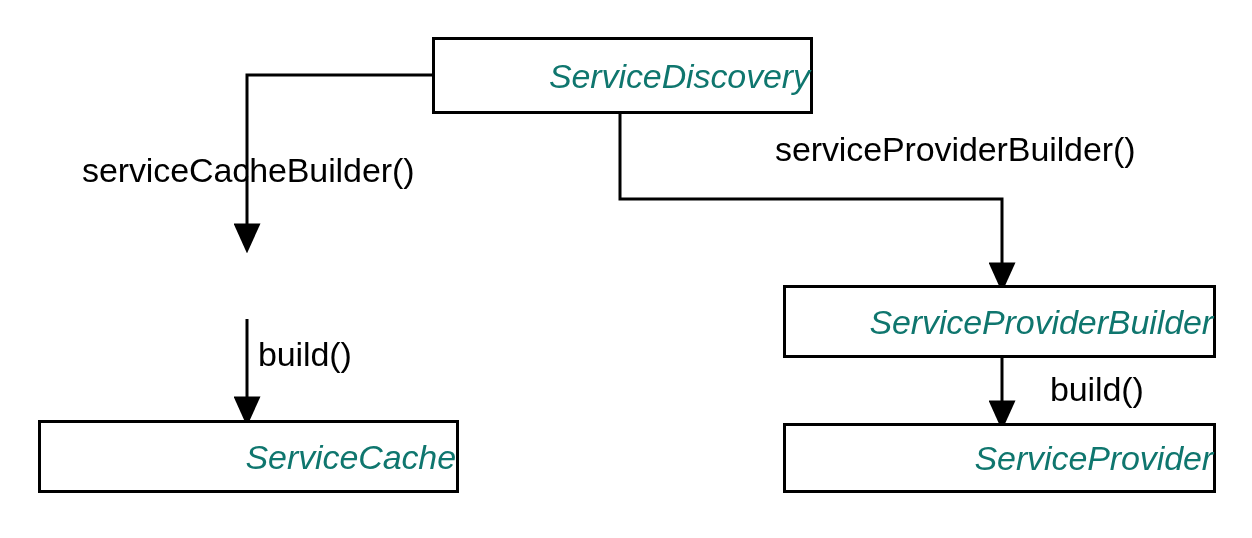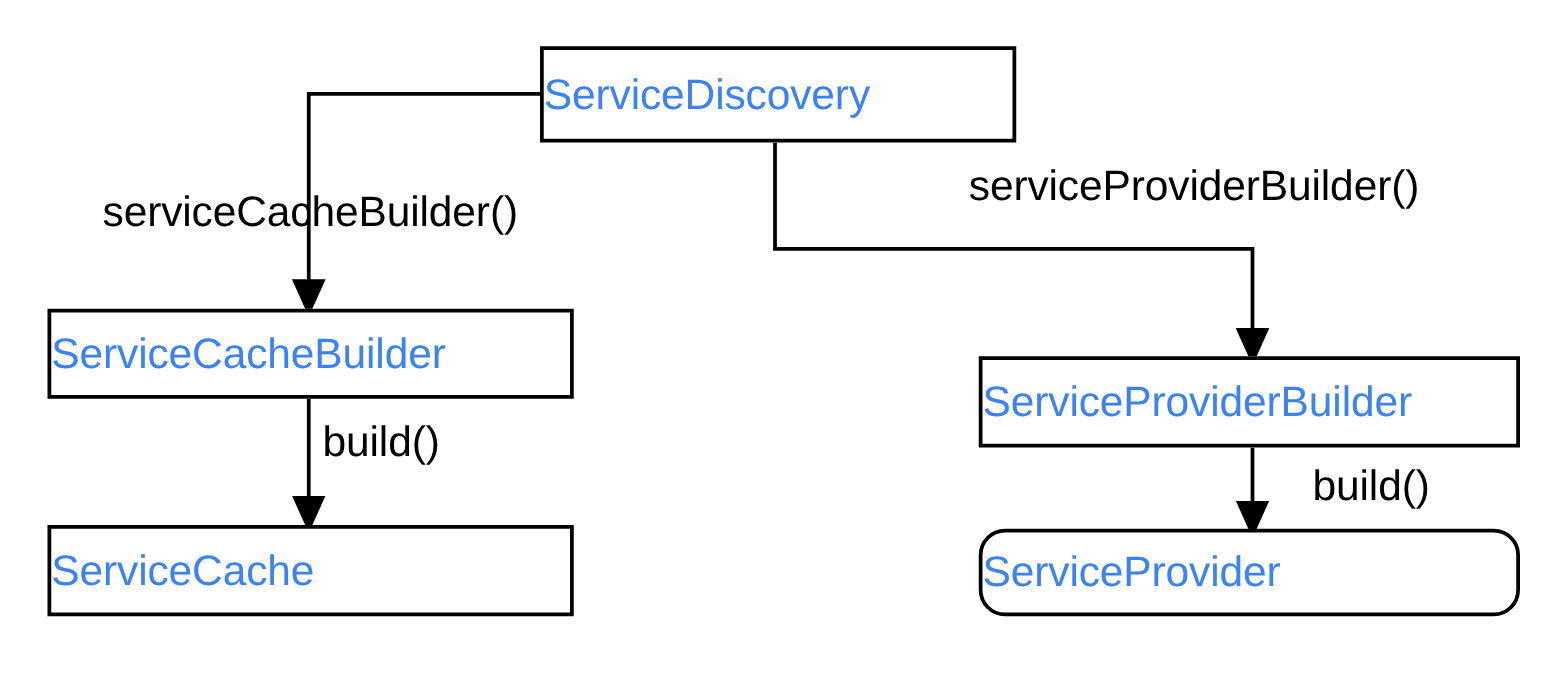--- a/index.html
+++ b/index.html
@@ -23,43 +23,44 @@
     width: 1252px;
     height: 538px;
   }
   .node {
     position: absolute;
     box-sizing: border-box;
     border: 3px solid #000000;
     background: #ffffff;
     display: flex;
     align-items: center;
-    justify-content: flex-start;
-    color: #3b82f6;
+    justify-content: flex-end;
+    color: #0f766e;
     line-height: 1;
     white-space: nowrap;
+    font-style: italic;
   }
   .node-label {
     font-size: 34px;
     letter-spacing: -0.1px;
   }
   .edge-label {
     position: absolute;
     color: #000000;
     font-size: 34px;
     line-height: 1;
     white-space: nowrap;
     letter-spacing: -0.1px;
   }
   
   #node-service-discovery     { left: 432px; top: 37px;  width: 381px; height: 77px; }
   #node-service-cache-builder { left: 38px;  top: 247px; width: 421px; height: 72px; }
   #node-service-cache         { left: 38px;  top: 420px; width: 421px; height: 73px; }
   #node-service-provider-builder { left: 783px; top: 285px; width: 433px; height: 73px; }
-  #node-service-provider      { left: 783px; top: 423px; width: 433px; height: 70px; border-radius: 21px; }
+  #node-service-provider      { left: 783px; top: 423px; width: 433px; height: 70px; }
   
   #label-service-cache-builder    { left: 38px;   top: 153px; margin-left: 44px; }
   #label-service-provider-builder { left: 727px;  top: 132px; margin-left: 48px; }
   #label-build-left               { left: 258px;  top: 337px; }
   #label-build-right              { left: 1050px; top: 372px; }
 </style>
 </head>
 <body>
 
 <div id="canvas">
@@ -85,23 +86,20 @@
 
     <g>
       <path d="M 1002 358 L 1002 401" fill="none" stroke="#000000" stroke-width="3" marker-end="url(#arrowhead)"></path>
     </g>
   </svg>
 
   <div class="node" id="node-service-discovery">
     <span class="node-label">ServiceDiscovery</span>
   </div>
 
-  <div class="node" id="node-service-cache-builder">
-    <span class="node-label">ServiceCacheBuilder</span>
-  </div>
 
   <div class="node" id="node-service-provider-builder">
     <span class="node-label">ServiceProviderBuilder</span>
   </div>
 
   <div class="node" id="node-service-cache">
     <span class="node-label">ServiceCache</span>
   </div>
 
   <div class="node" id="node-service-provider">

